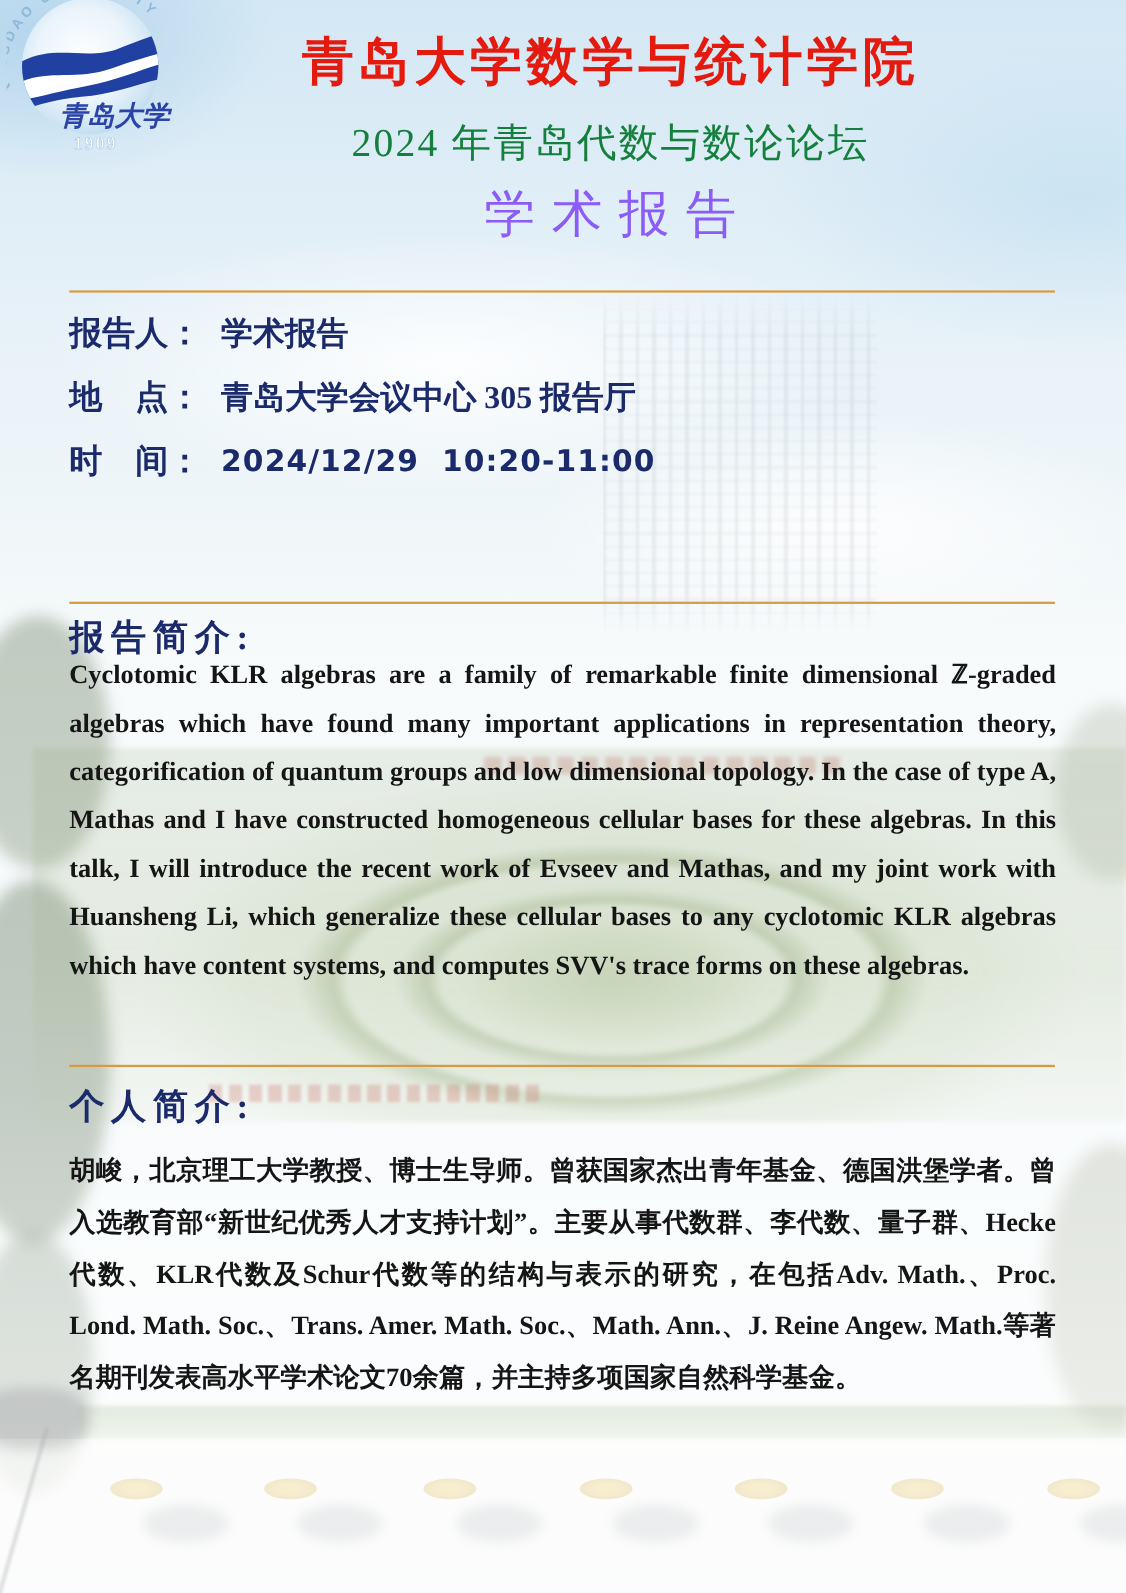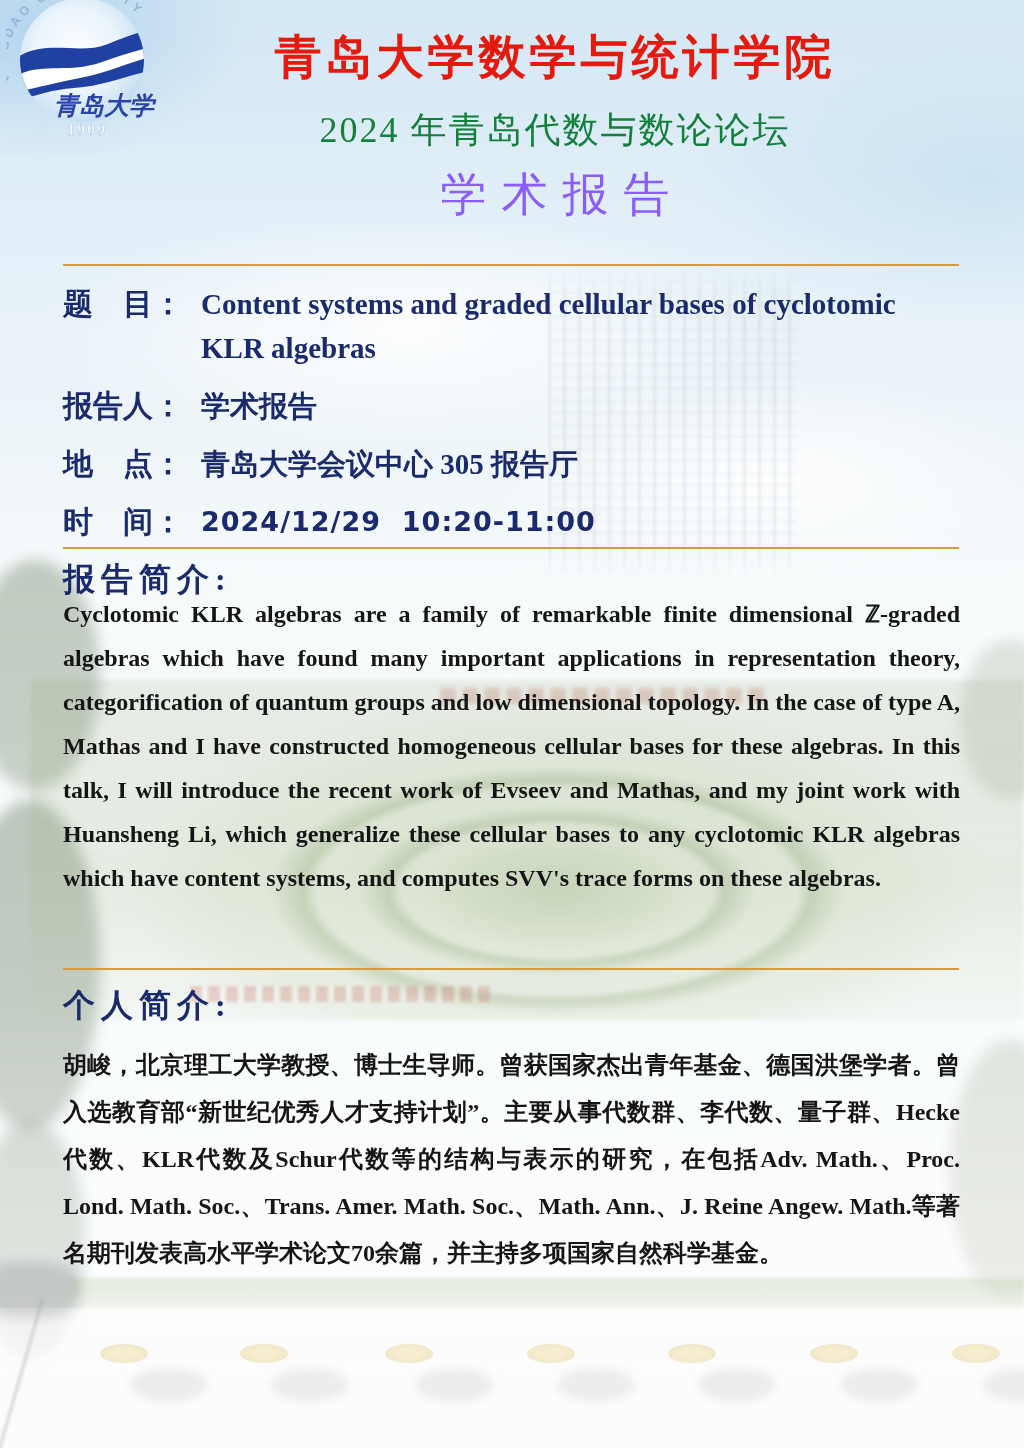--- a/index.html
+++ b/index.html
@@ -139,24 +139,20 @@
     <div class="header">
       <div class="h-red">青岛大学数学与统计学院</div>
       <div class="h-forum">2024 年青岛代数与数论论坛</div>
       <div class="h-sub">学术报告</div>
     </div>
 
     <div class="rule rule1"></div>
 
     <div class="info">
       <div class="info-row">
-        <div class="info-label">题　目：</div>
-        <div class="info-value">Content systems and graded cellular bases of cyclotomic KLR algebras</div>
-      </div>
-      <div class="info-row">
         <div class="info-label">报告人：</div>
         <div class="info-value">学术报告</div>
       </div>
       <div class="info-row">
         <div class="info-label">地　点：</div>
         <div class="info-value">青岛大学会议中心 305 报告厅</div>
       </div>
       <div class="info-row">
         <div class="info-label">时　间：</div>
         <div class="info-value time">2024/12/29  10:20-11:00</div>

